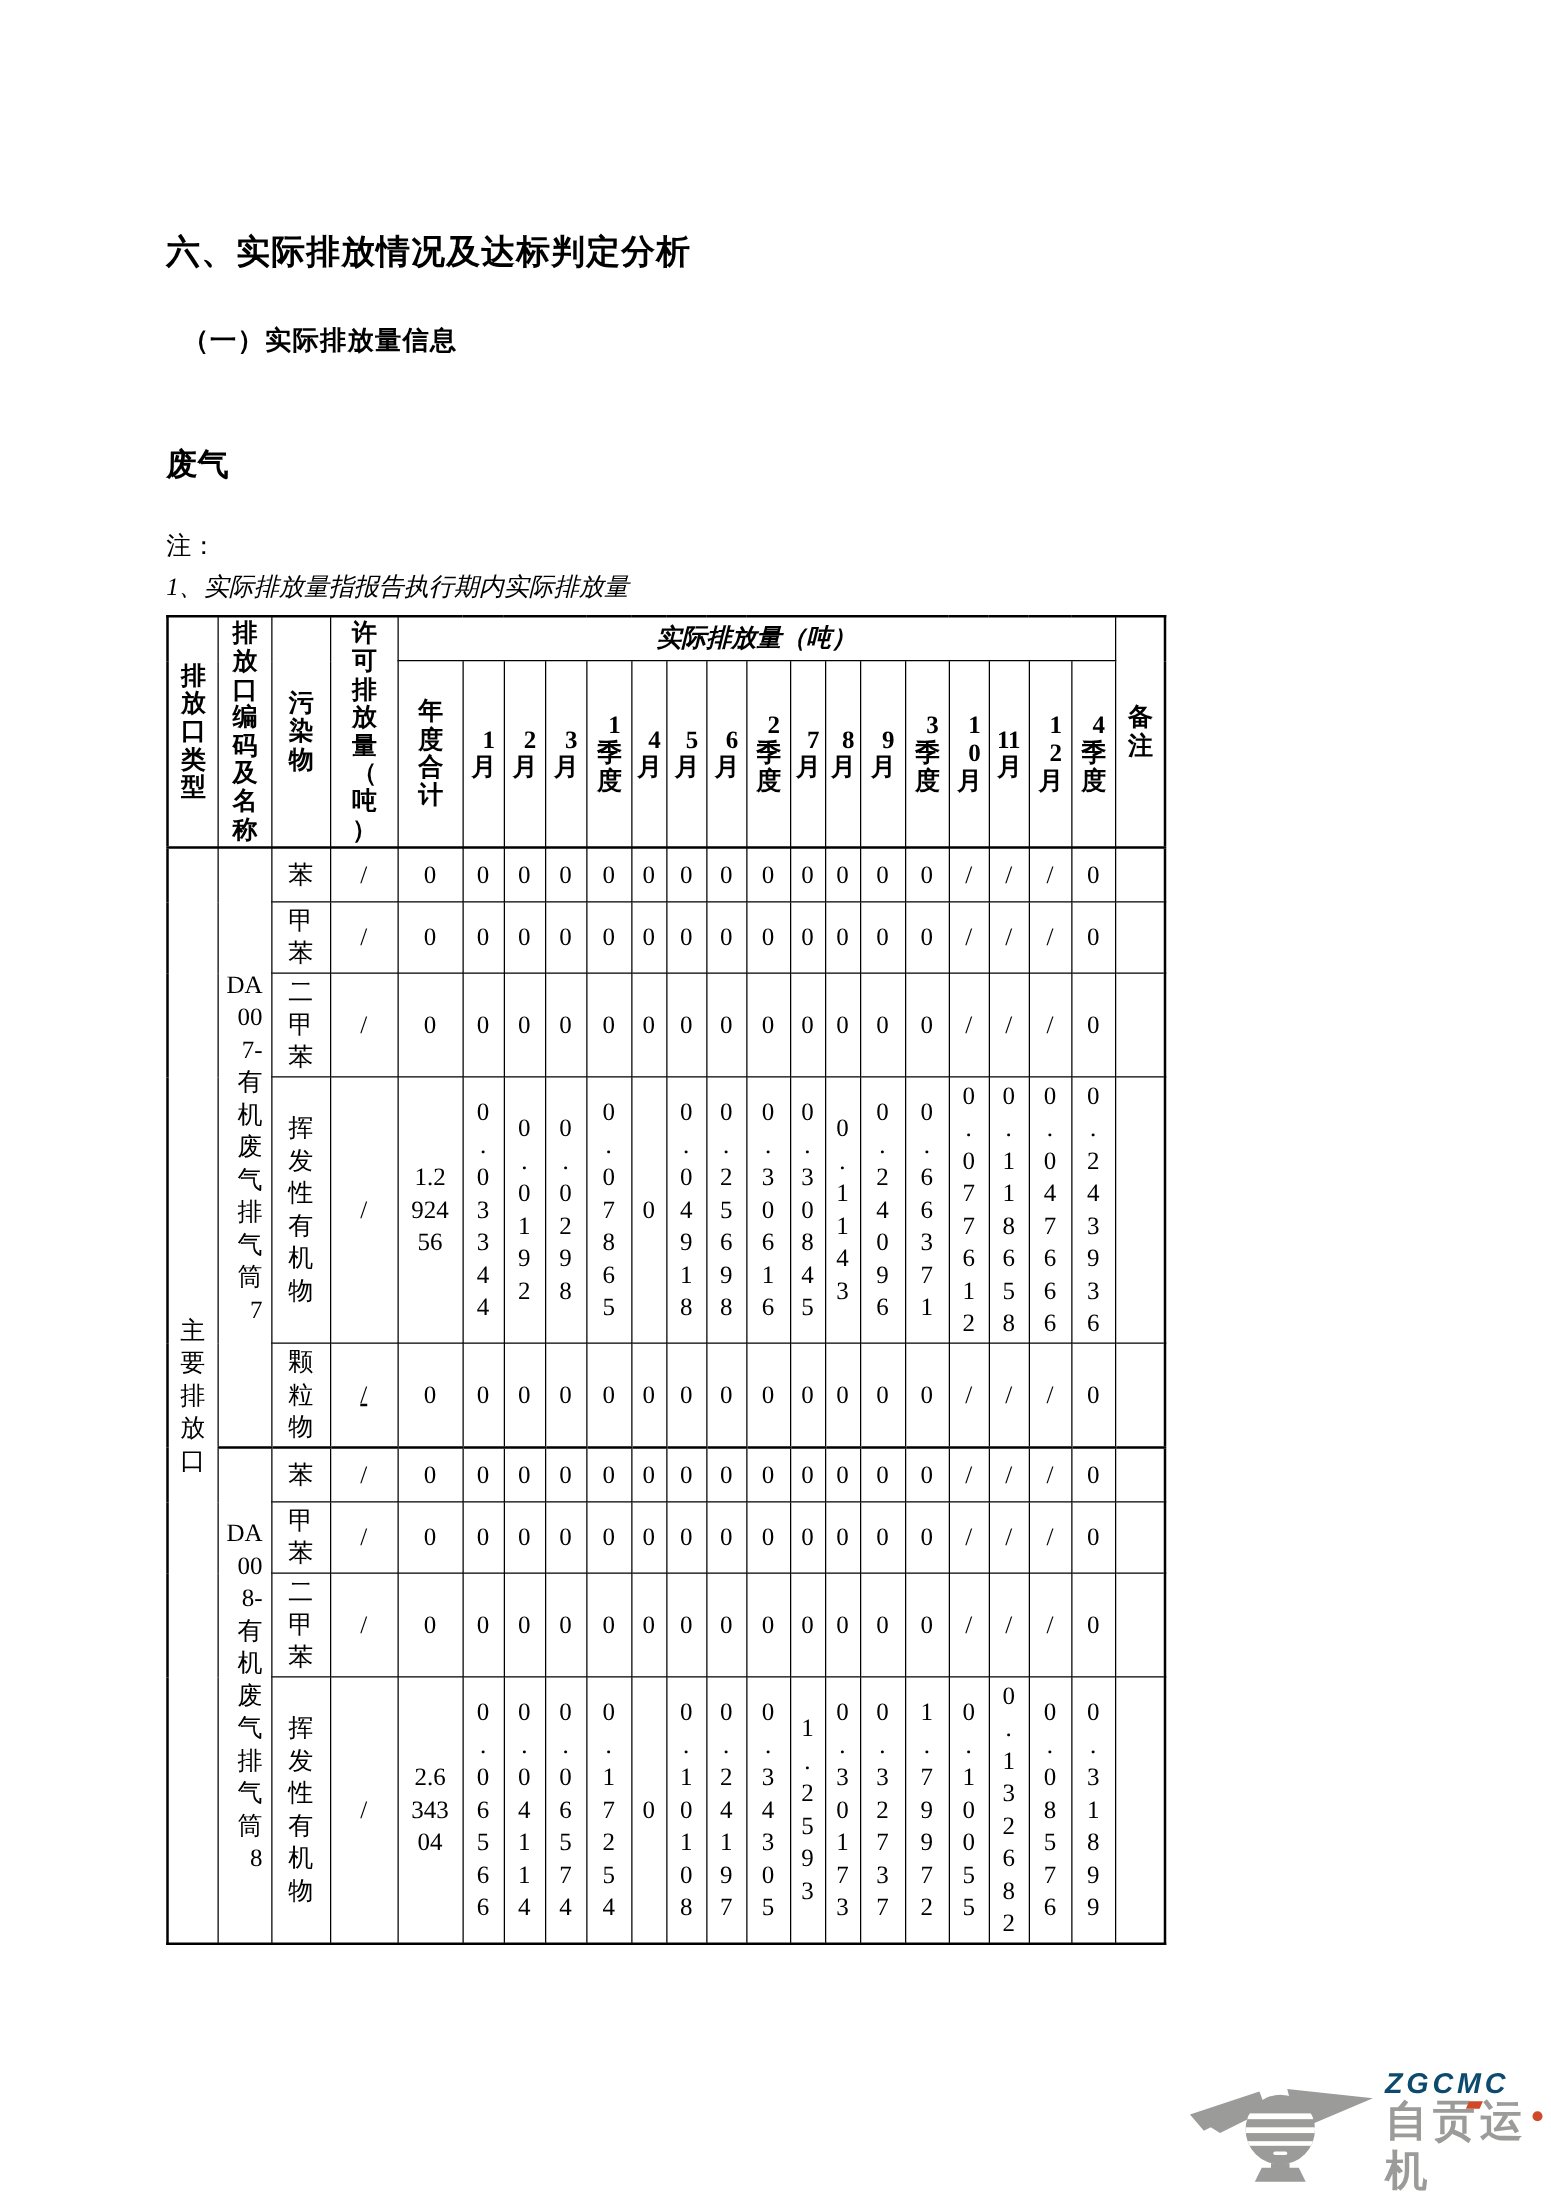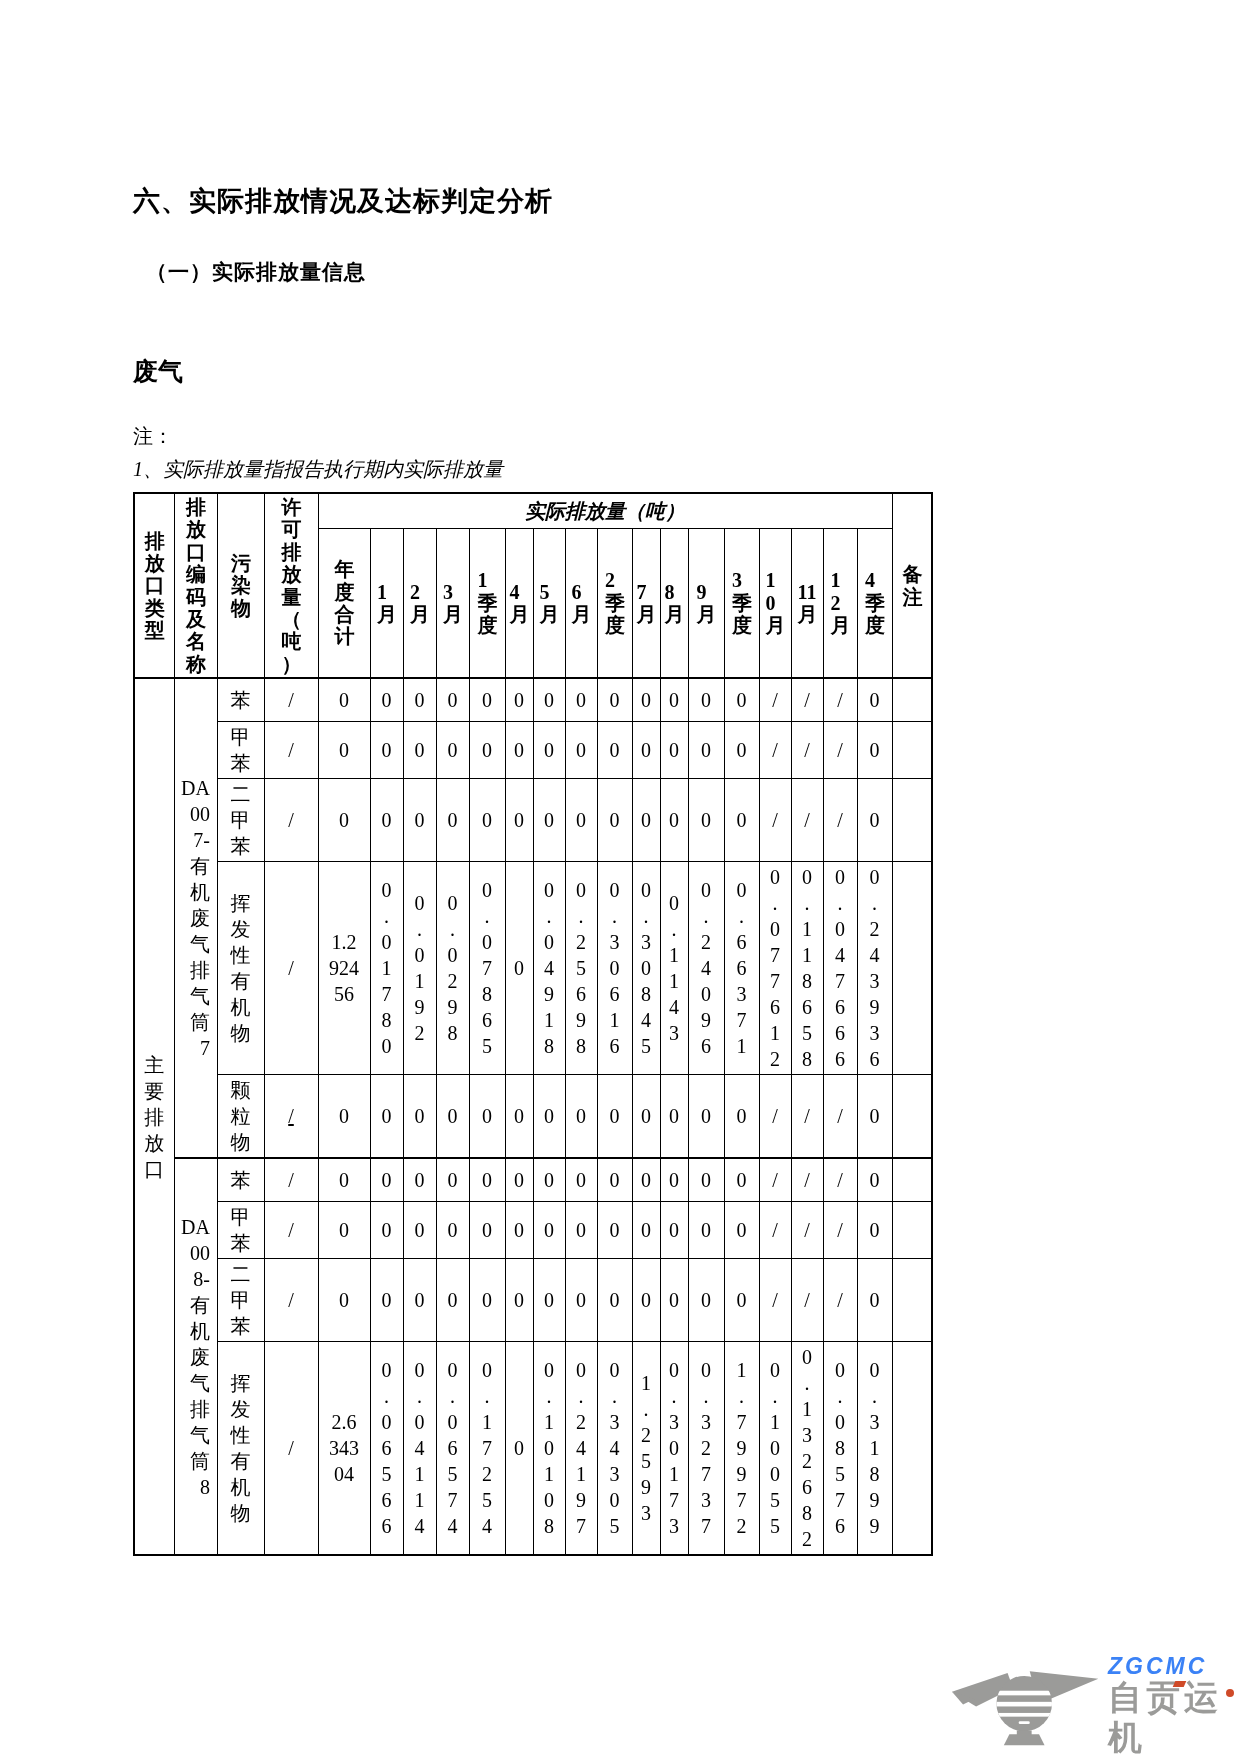--- a/index.html
+++ b/index.html
@@ -28,21 +28,21 @@
   table.em thead tr.top-row th{height:30px;}
   table.em thead{border-bottom:2px solid #000;}
   table.em tbody td{line-height:1.3;}
   tr.group-start td{border-top:2px solid #000;}
   tr.r-ben td{height:38px;}
   tr.r-jia td{height:50px;}
   tr.r-erjia td{height:66px;}
   tr.r-kl td{height:70px;text-decoration:underline;}
 
   
-  .hv{display:inline-block;width:0.95em;text-align:left;}
+  .hv{display:inline-block;width:0.95em;text-align:right;}
   .tv,.pv{display:inline-block;width:1.05em;text-align:center;}
   .ov{display:inline-block;width:1.45em;text-align:right;}
   .vv{display:inline-block;width:0.62em;text-align:center;}
   .av{display:inline-block;width:1.6em;text-align:center;}
   .span-title{white-space:nowrap;font-style:italic;}
 
   
   .logo{left:948px;top:1662px;width:290px;height:88px;display:flex;align-items:center;}
   .logo svg{flex:0 0 auto;}
   .logo-text{margin-left:2px;position:relative;}
@@ -182,21 +182,21 @@
         <td><span class="vv">/</span></td>
         <td><span class="vv">/</span></td>
         <td><span class="vv">/</span></td>
         <td><span class="vv">0</span></td>
         <td></td>
       </tr>
       <tr class="r-voc">
         <td><span class="pv">挥发性有机物</span></td>
         <td>/</td>
         <td><span class="av">1.292456</span></td>
-        <td><span class="vv">0.01780</span></td>
+        <td><span class="vv">0.03344</span></td>
         <td><span class="vv">0.0192</span></td>
         <td><span class="vv">0.0298</span></td>
         <td><span class="vv">0.07865</span></td>
         <td><span class="vv">0</span></td>
         <td><span class="vv">0.04918</span></td>
         <td><span class="vv">0.25698</span></td>
         <td><span class="vv">0.30616</span></td>
         <td><span class="vv">0.30845</span></td>
         <td><span class="vv">0.1143</span></td>
         <td><span class="vv">0.24096</span></td>
@@ -335,18 +335,18 @@
         <circle cx="82" cy="45" r="30"></circle>
       </clipPath>
     <g clip-path="url(#cclip)" fill="#ffffff">
       <rect x="50" y="31" width="64" height="5"></rect>
       <rect x="50" y="43" width="64" height="5"></rect>
       <rect x="50" y="55" width="64" height="4"></rect>
       <rect x="76" y="64" width="12" height="3" rx="1.5"></rect>
     </g>
   </svg>
   <div class="logo-text">
-    <div class="logo-abbr" style="color: #3b82f6;">ZGCMC</div>
+    <div class="logo-abbr" style="color: #0c4a6e;">ZGCMC</div>
     <div class="logo-name" style="color: rgb(155, 155, 153);">自贡运机</div>
     <span class="acc1" style="background: rgb(207, 74, 40);"></span>
     <span class="acc2" style="background: rgb(207, 74, 40);"></span>
   </div>
 </div>
 
 </body></html>

